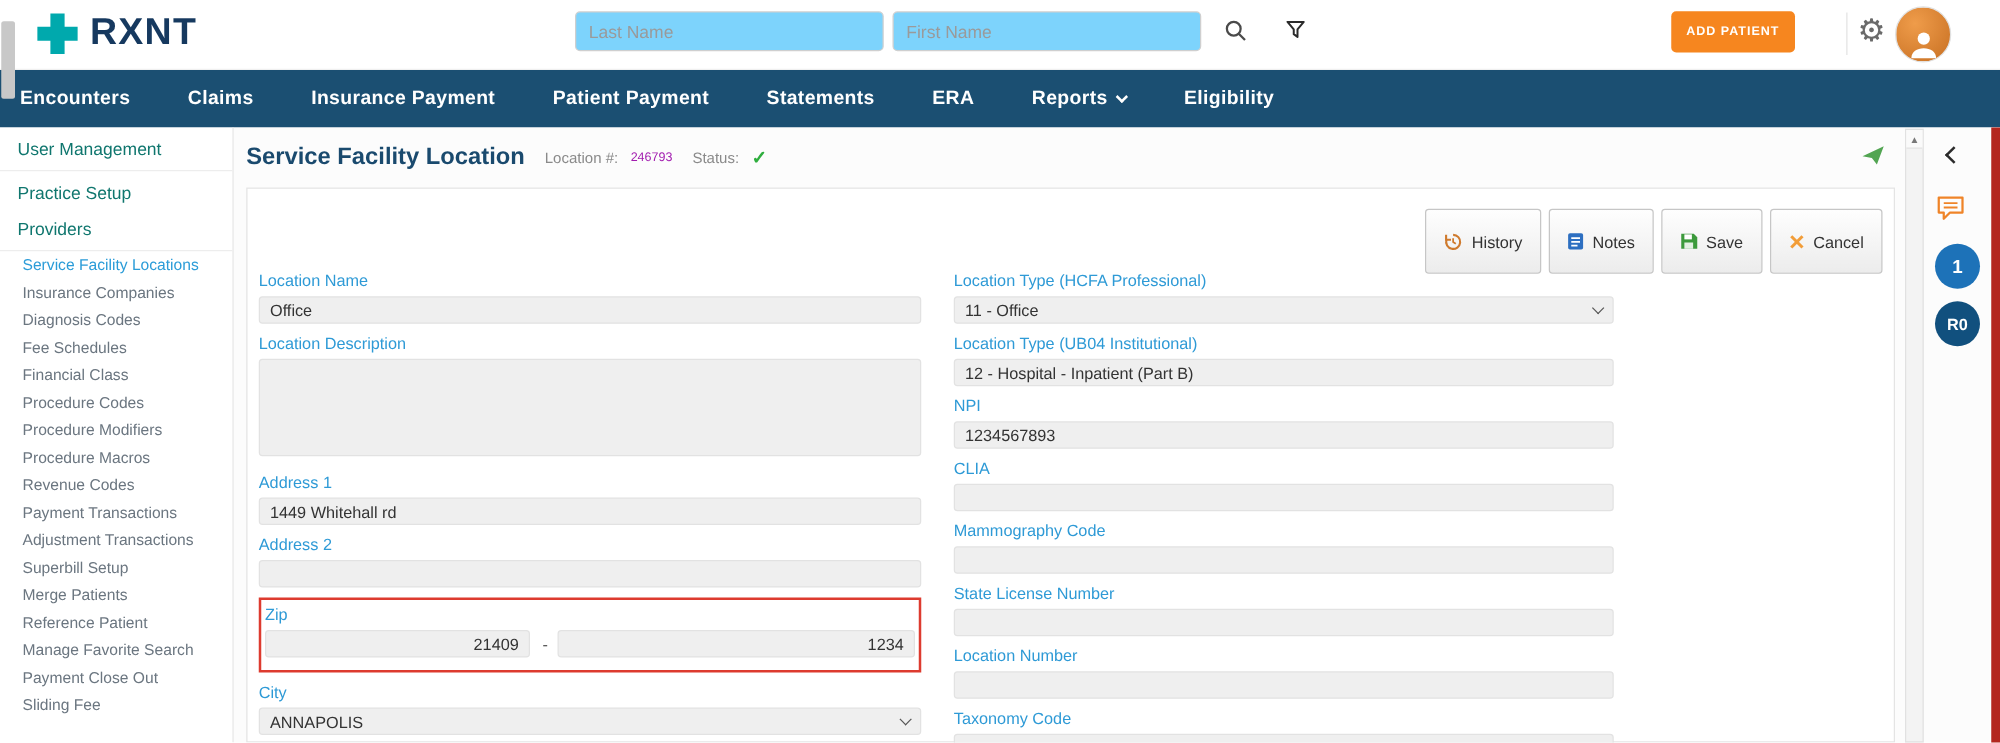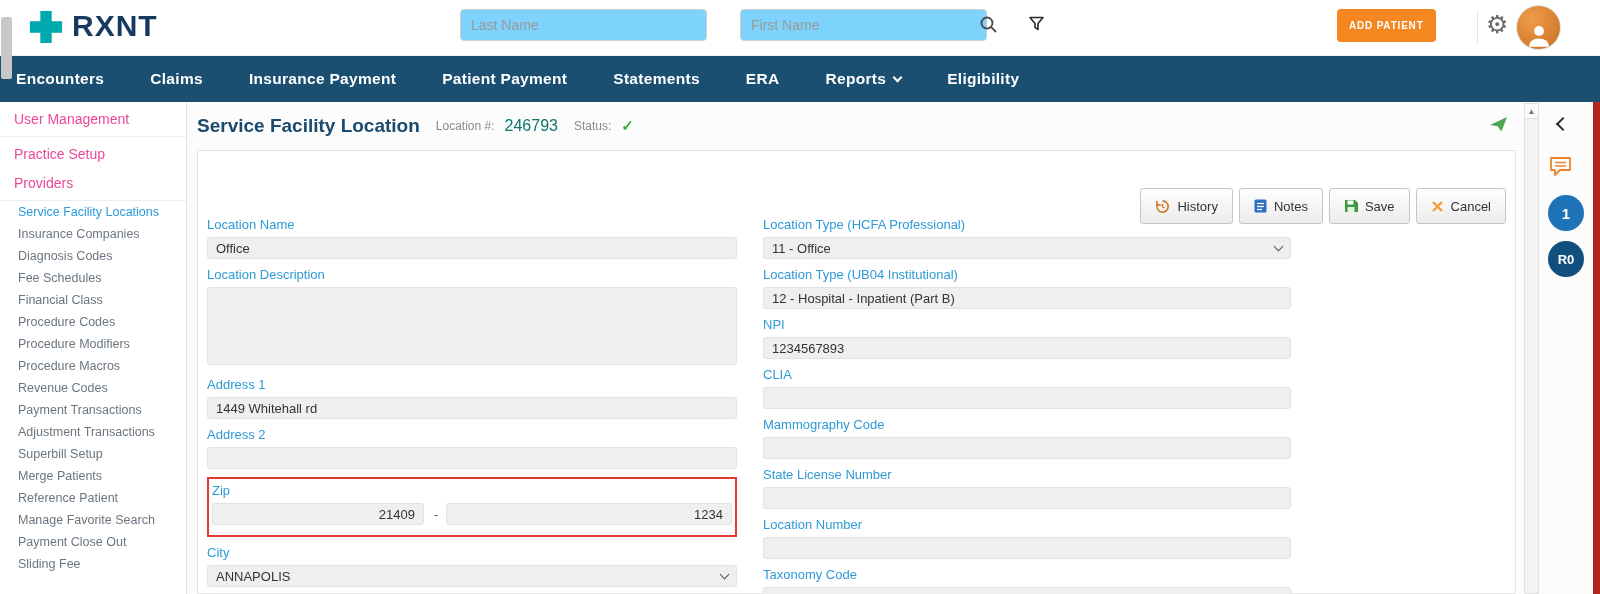--- a/index.html
+++ b/index.html
@@ -29,42 +29,42 @@
   .nav-item { color:#fff; font-size:15.5px; font-weight:600; letter-spacing:0.3px; cursor:pointer;
     display:flex; align-items:center; gap:8px; white-space:nowrap; }
   .chev-down-w { width:7px; height:7px; border-right:2px solid #fff; border-bottom:2px solid #fff;
     transform:rotate(45deg); display:inline-block; margin-top:-4px; }
 
   
   .body-row { display:flex; height:492px; }
 
   
   .sidebar { width:187px; background:#fff; border-right:1px solid #e3e3e3; flex:none; }
-  .sb-section { padding:9px 14px; font-size:14px; color:#ec4899; border-bottom:1px solid #ededed; cursor:pointer; }
+  .sb-section { padding:9px 14px; font-size:14px; color:#0f766e; border-bottom:1px solid #ededed; cursor:pointer; }
   .sb-section.last { border-bottom:none; padding-bottom:4px; }
   .sb-item { height:22px; line-height:22px; padding-left:18px; font-size:12.5px; color:#6b7680;
     cursor:pointer; white-space:nowrap; }
   .sb-item.active { color:#2b9cd8; }
 
   
   .main { flex:1; position:relative; background:#fcfcfc; }
   .title-row { position:absolute; top:13px; left:10px; right:92px; display:flex; align-items:center; gap:10px; }
   .page-title { font-size:19px; font-weight:700; color:#1a4a6e; }
   .meta-label { font-size:12px; color:#8a8a8a; margin-left:6px; }
-  .meta-link { font-size:16px; color:#0f766e; cursor:pointer; }
+  .meta-link { font-size:10px; color:#a21caf; cursor:pointer; }
   .status-check { color:#2fae3e; font-weight:700; font-size:15px; }
   .send-icon { margin-left:auto; cursor:pointer; }
 
   .card { position:absolute; top:48px; left:10px; right:84px; bottom:0; background:#fff;
     border:1px solid #e4e4e4; }
 
   .toolbar { position:absolute; top:16px; right:9px; display:flex; gap:6px; }
-  .tb-btn { display:flex; align-items:center; gap:7px; padding:0 14px; height:36px;
+  .tb-btn { display:flex; align-items:center; gap:7px; padding:0 14px; height:52px;
     background:linear-gradient(#fefefe, #ececec); border:1px solid #c6c6c6; border-radius:3px;
-    font-size:13px; color:#333; cursor:pointer; font-family:"Liberation Sans", sans-serif;margin-top:21px; }
+    font-size:13px; color:#333; cursor:pointer; font-family:"Liberation Sans", sans-serif; }
 
   .form { display:flex; gap:26px; padding:58px 0 0 9px; }
   .col-left { width:530px; flex:none; }
   .col-right { width:528px; flex:none; }
   .f-label { font-size:13px; color:#2e9ad6; margin:8px 0 5px; }
   .f-input { width:100%; height:22px; background:#efefef; border:1px solid #e2e2e2; border-radius:3px;
     padding:0 8px; font-size:13px; color:#333; font-family:"Liberation Sans", sans-serif; }
   .f-textarea { width:100%; height:78px; background:#efefef; border:1px solid #e2e2e2; border-radius:3px;
     resize:none; font-family:"Liberation Sans", sans-serif; }
   .f-select { width:100%; height:22px; background:#efefef; border:1px solid #e2e2e2; border-radius:3px;
@@ -100,21 +100,21 @@
 
 <div class="header">
   <div class="logo">
     <svg width="36" height="36" viewBox="0 0 38 38">
       <path d="M13 2h12v11h11v12H25v11H13V25H2V13h11z" fill="#00a9ad"></path>
     </svg>
     <span class="logo-text">RXNT</span>
   </div>
 
   <input class="name-input" style="left: 460px;" placeholder="Last Name">
-  <input class="name-input" style="left: 740px;" placeholder="First Name">
+  <input class="name-input" style="left: 714px;" placeholder="First Name">
 
   <span class="hdr-icon" style="left:980px; top:16px;">
     <svg width="18" height="18" viewBox="0 0 18 18">
       <circle cx="7" cy="7" r="5.5" fill="none" stroke="#4a4a4a" stroke-width="1.8"></circle>
       <line x1="11.2" y1="11.2" x2="16" y2="16" stroke="#4a4a4a" stroke-width="1.8"></line>
     </svg>
   </span>
   <span class="hdr-icon" style="left:1028px; top:16px;">
     <svg width="18" height="17" viewBox="0 0 18 17">
       <path d="M2 1.5h13l-5 6v6l-3-2.2V7.5z" fill="none" stroke="#2b2b2b" stroke-width="1.6" stroke-linejoin="round"></path>

